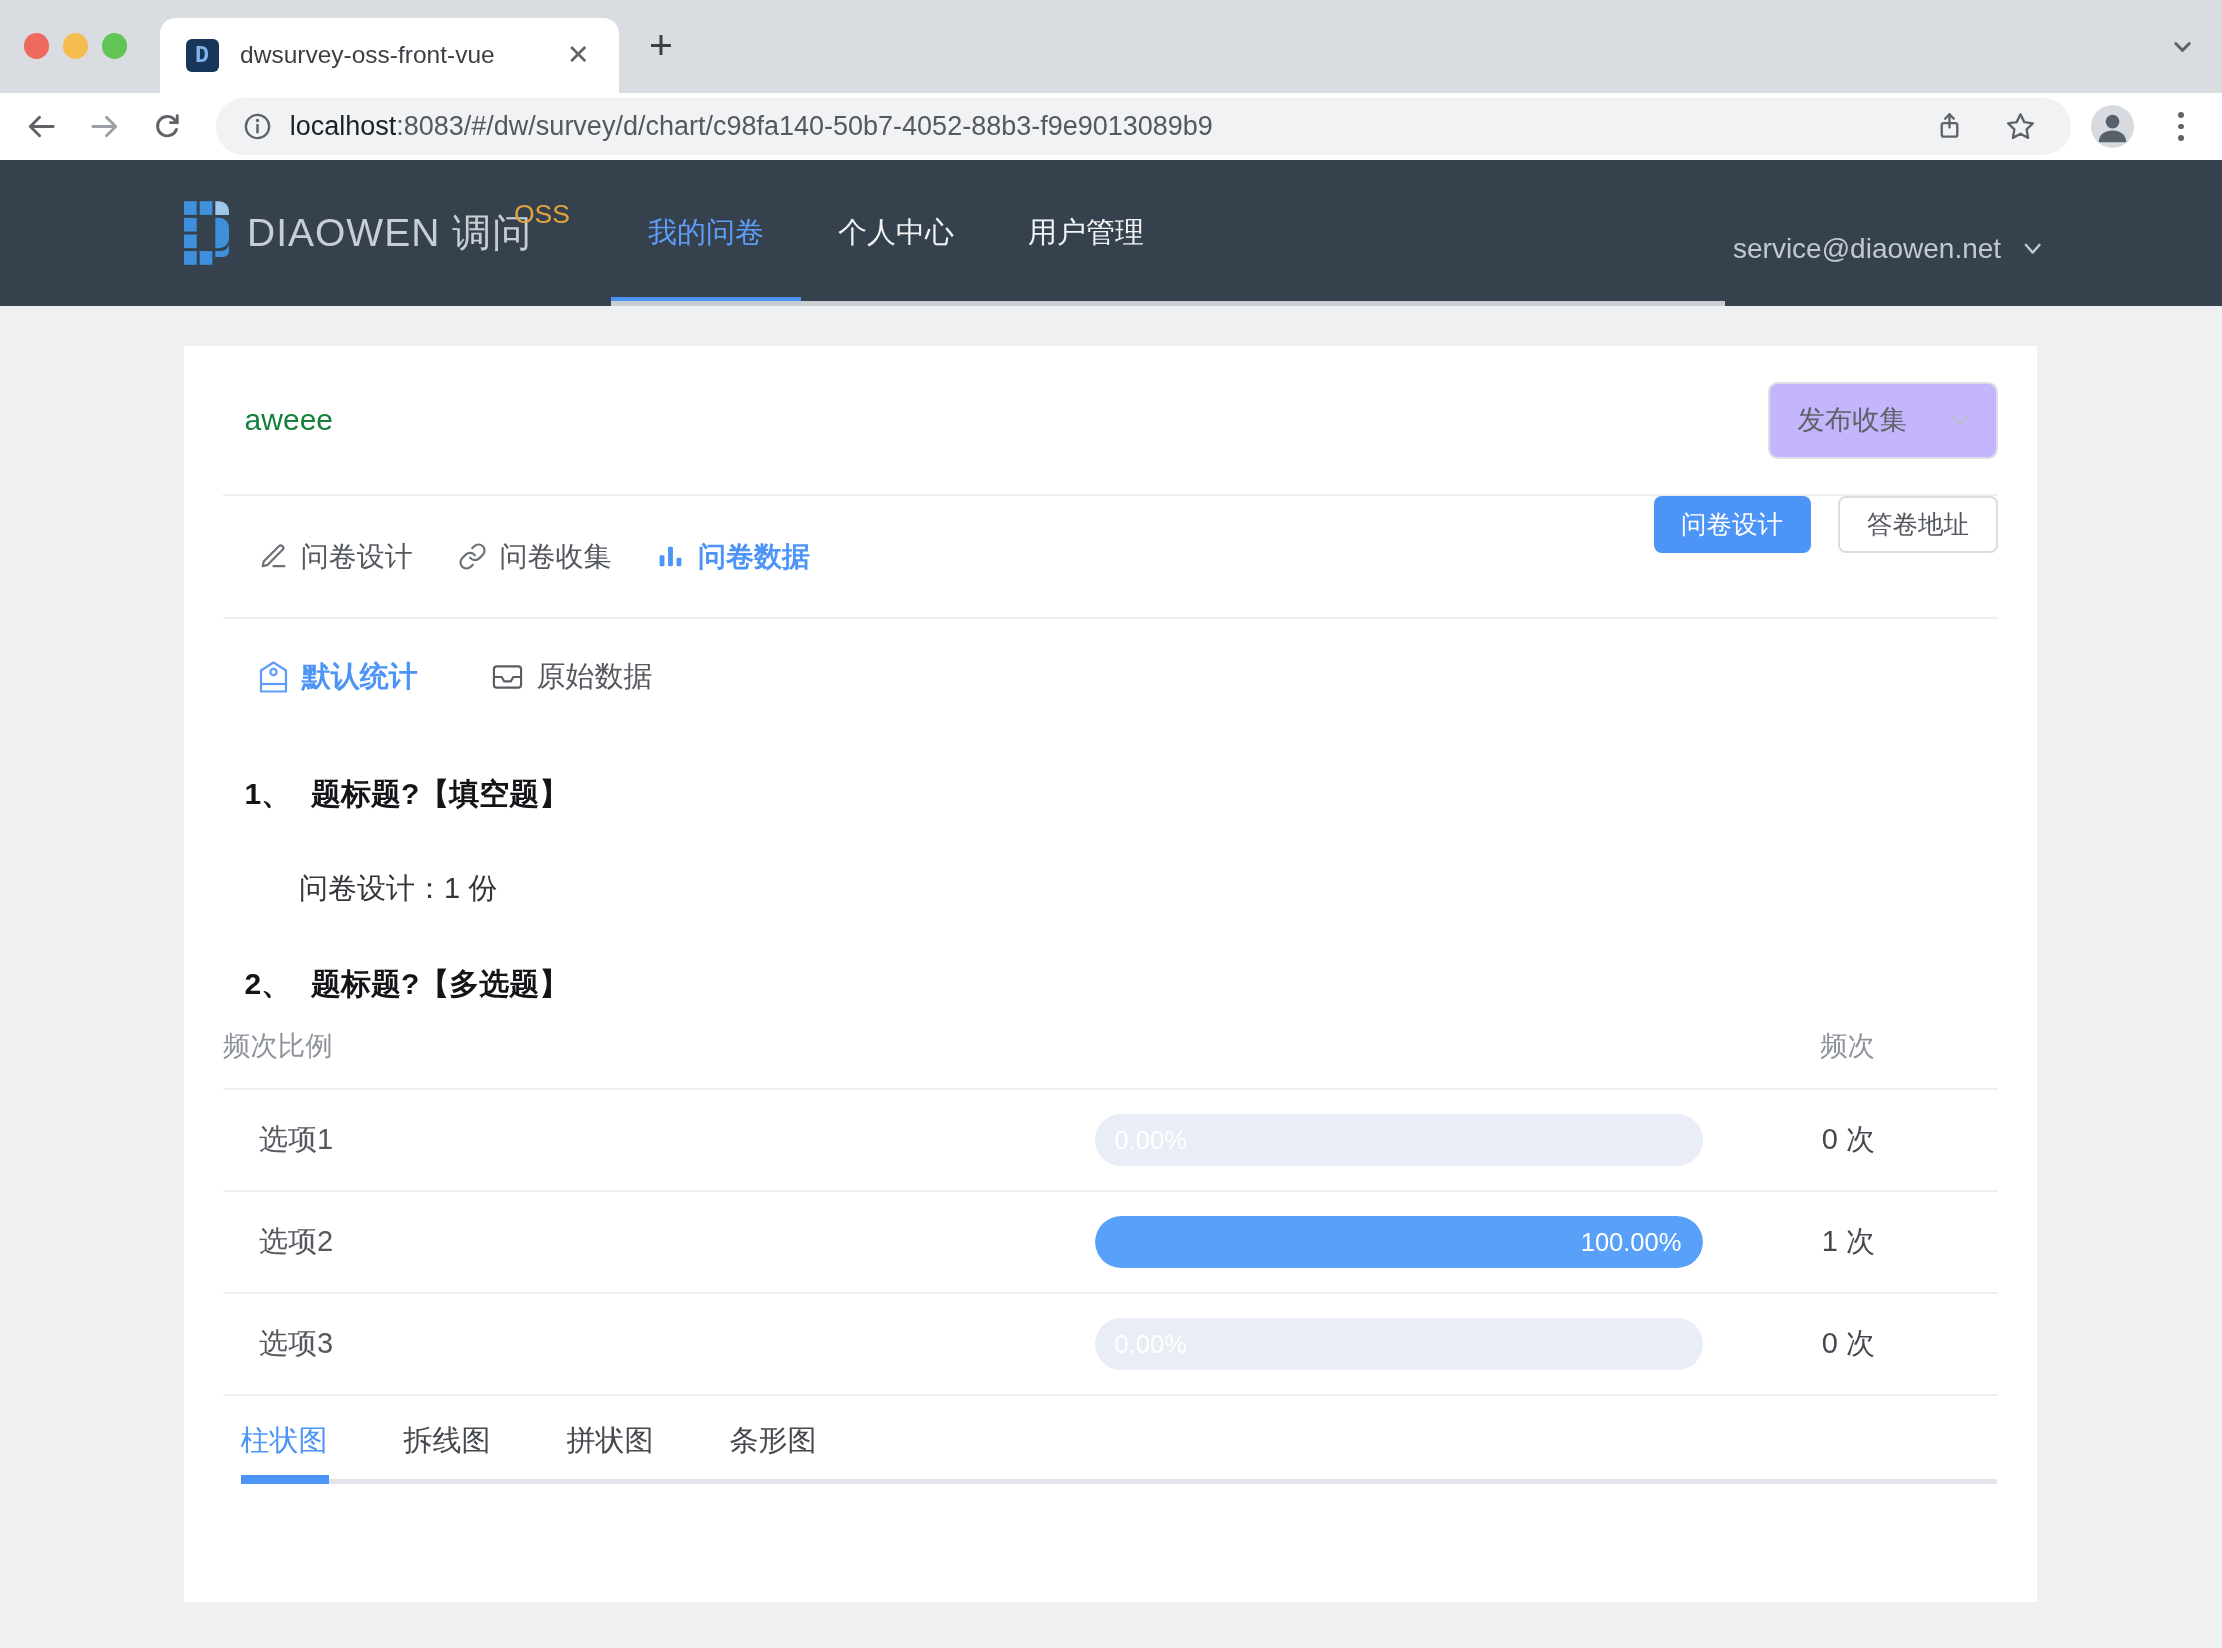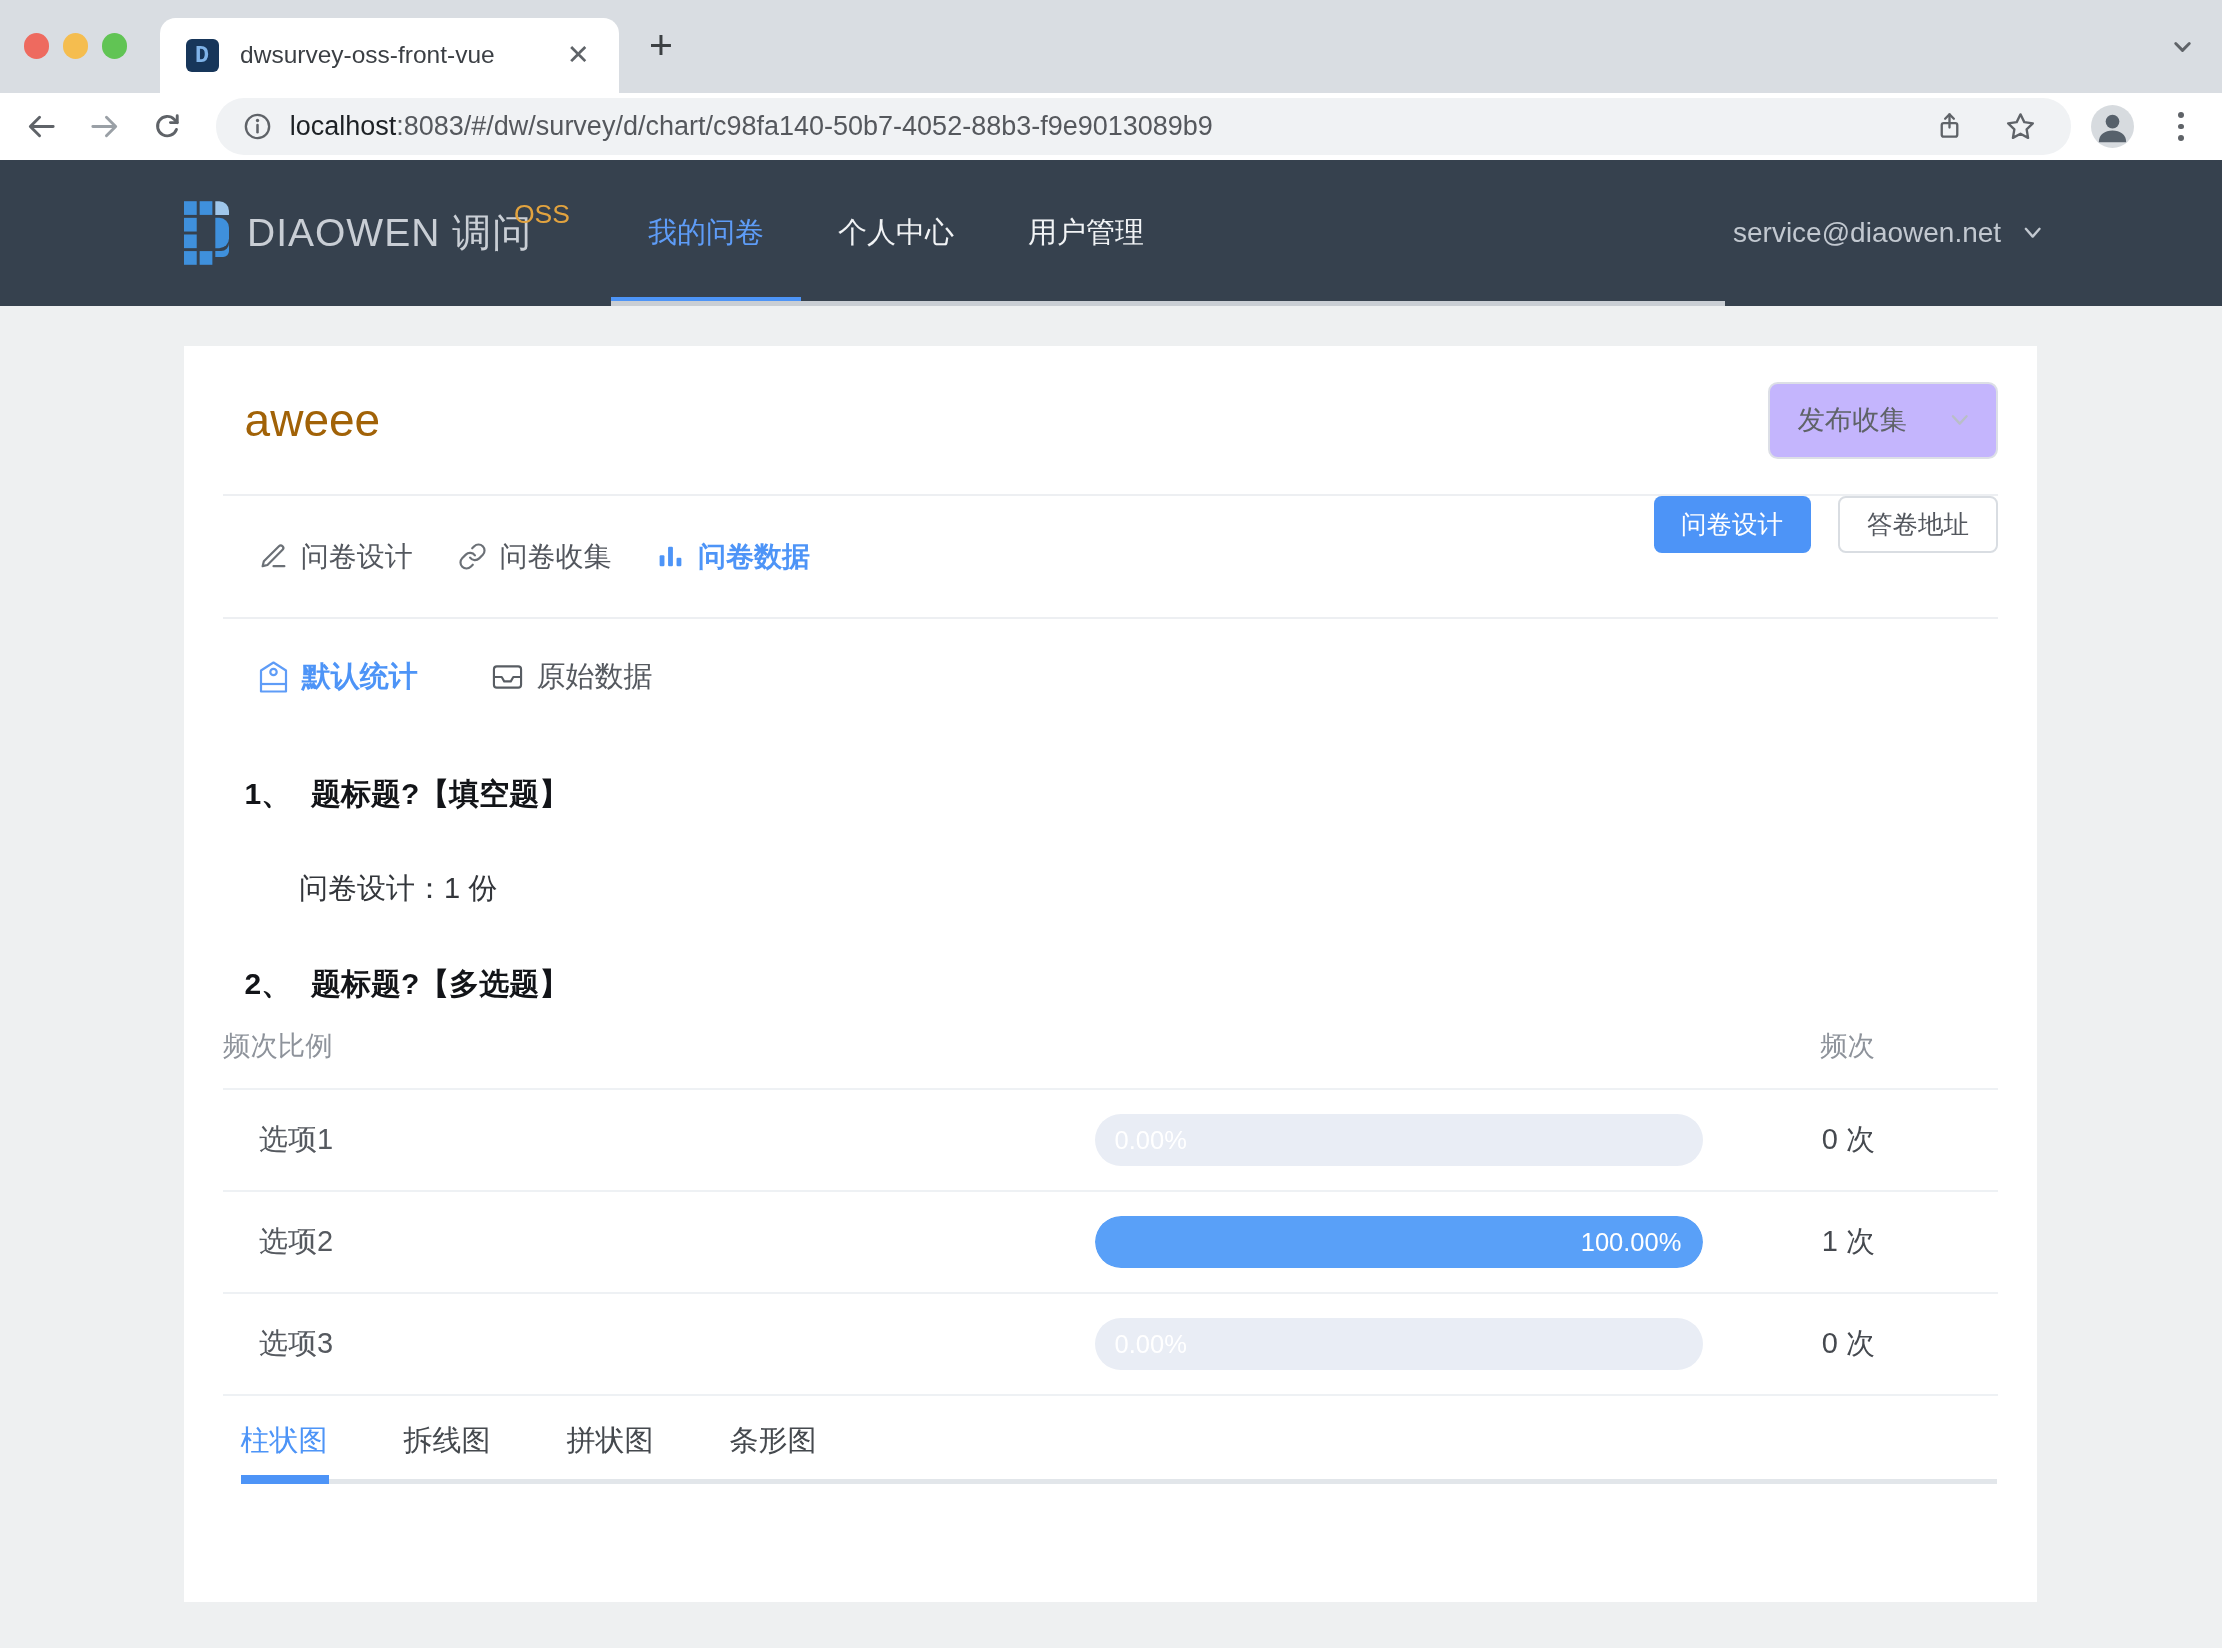--- a/index.html
+++ b/index.html
@@ -32,27 +32,27 @@
   
   .app-header{position:relative;height:146px;background:#36414e}
   .logo{position:absolute;left:184px;top:41px}
   .brand{position:absolute;left:247px;top:0;height:146px;display:flex;align-items:center;font-size:39px;letter-spacing:1px;color:#c9ced5;white-space:nowrap}
   .brand-badge{position:absolute;left:514px;top:39px;font-size:26.5px;color:#e2a33f}
   .main-nav{position:absolute;left:611px;top:0;height:146px;display:flex}
   .nav-item{position:relative;height:100%;padding:0 37px;display:flex;align-items:center;font-size:29px;color:#f1f3f5;cursor:default}
   .nav-item.active{color:#5e9cf7}
   .nav-item.active::after{content:"";position:absolute;left:0;right:0;bottom:0;height:8.8px;background:#4d94f7}
   .menu-track{position:absolute;left:611px;bottom:0;width:1114px;height:4.9px;background:#c9ced4}
-  .account{position:absolute;left:1733px;top:0;height:146px;display:flex;align-items:center;gap:17.6px;font-size:28px;color:#c2c8d0}
+  .account{position:absolute;left:1733px;top:16px;height:146px;display:flex;align-items:center;gap:17.6px;font-size:28px;color:#c2c8d0}
 
   
   .page{padding:40px 186px 0 184px}
   .card{background:#fff;min-height:1256px;padding:0 39px}
   .card-head{height:150px;display:flex;align-items:center;justify-content:space-between;padding-left:21.6px;border-bottom:2px solid #edeff2}
-  .survey-title{font-size:46px;color:#a16207}
+  .survey-title{font-size:30px;color:#15803d}
   .publish-select{width:230px;height:77px;border:2px solid #dcdfe6;border-radius:9.8px;background:#c4b5fd;display:flex;align-items:center;padding:0 23.5px 0 27.4px;font-size:27.4px;color:#5f6368}
   .publish-select .sel-txt{flex:1}
 
   .main-tabs{height:123px;display:flex;padding-left:36px;border-bottom:2px solid #edeff2}
   .mtab{display:flex;align-items:center;gap:12.7px;margin-right:45px;font-size:28px;color:#53575e}
   .mtab.active{color:#4d94f7;font-weight:bold}
   .head-actions{margin-left:auto;display:flex;gap:27.4px}
   .btn{height:57px;border-radius:7.8px;font-size:25.5px;display:flex;align-items:center;justify-content:center}
   .btn.primary{width:157px;background:#4d94f7;color:#fff;border:none}
   .btn.plain{width:160px;background:#fff;color:#53575e;border:2px solid #d9dde2}

